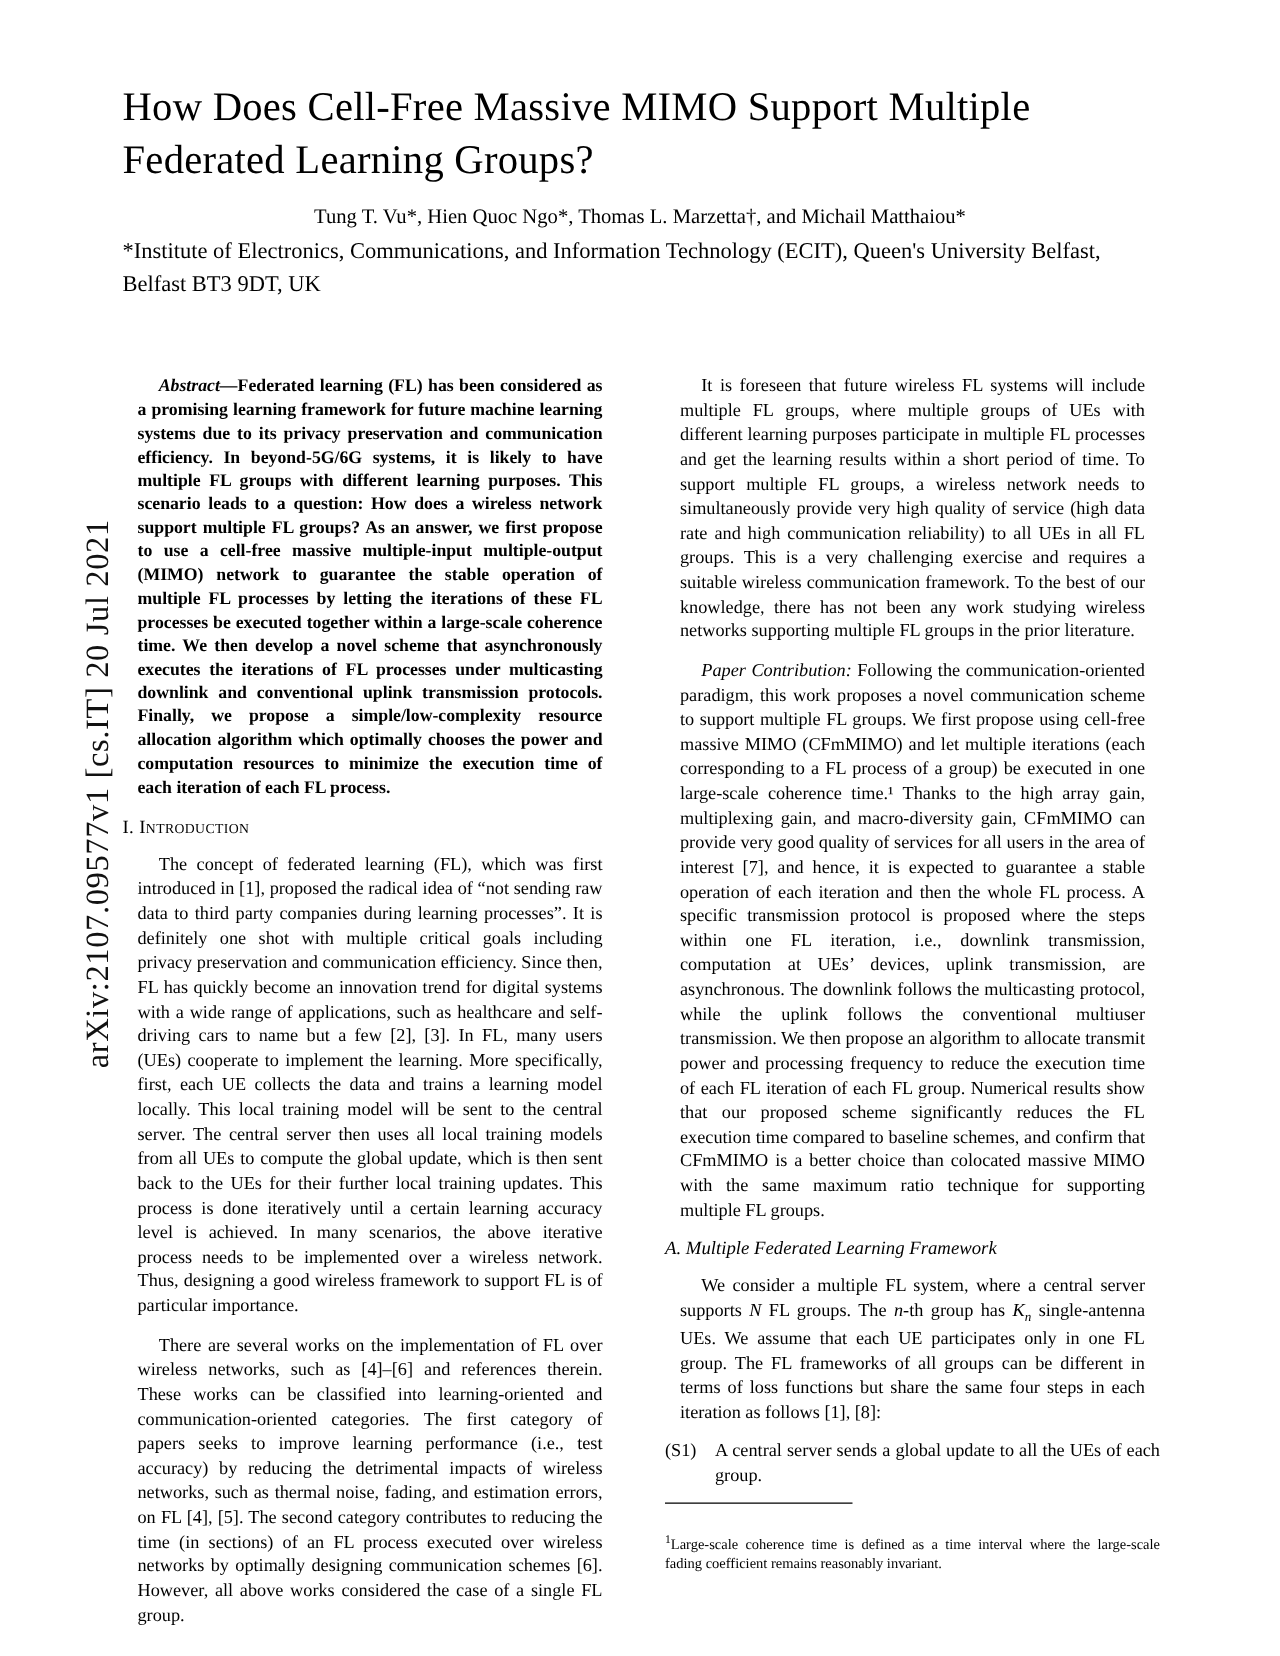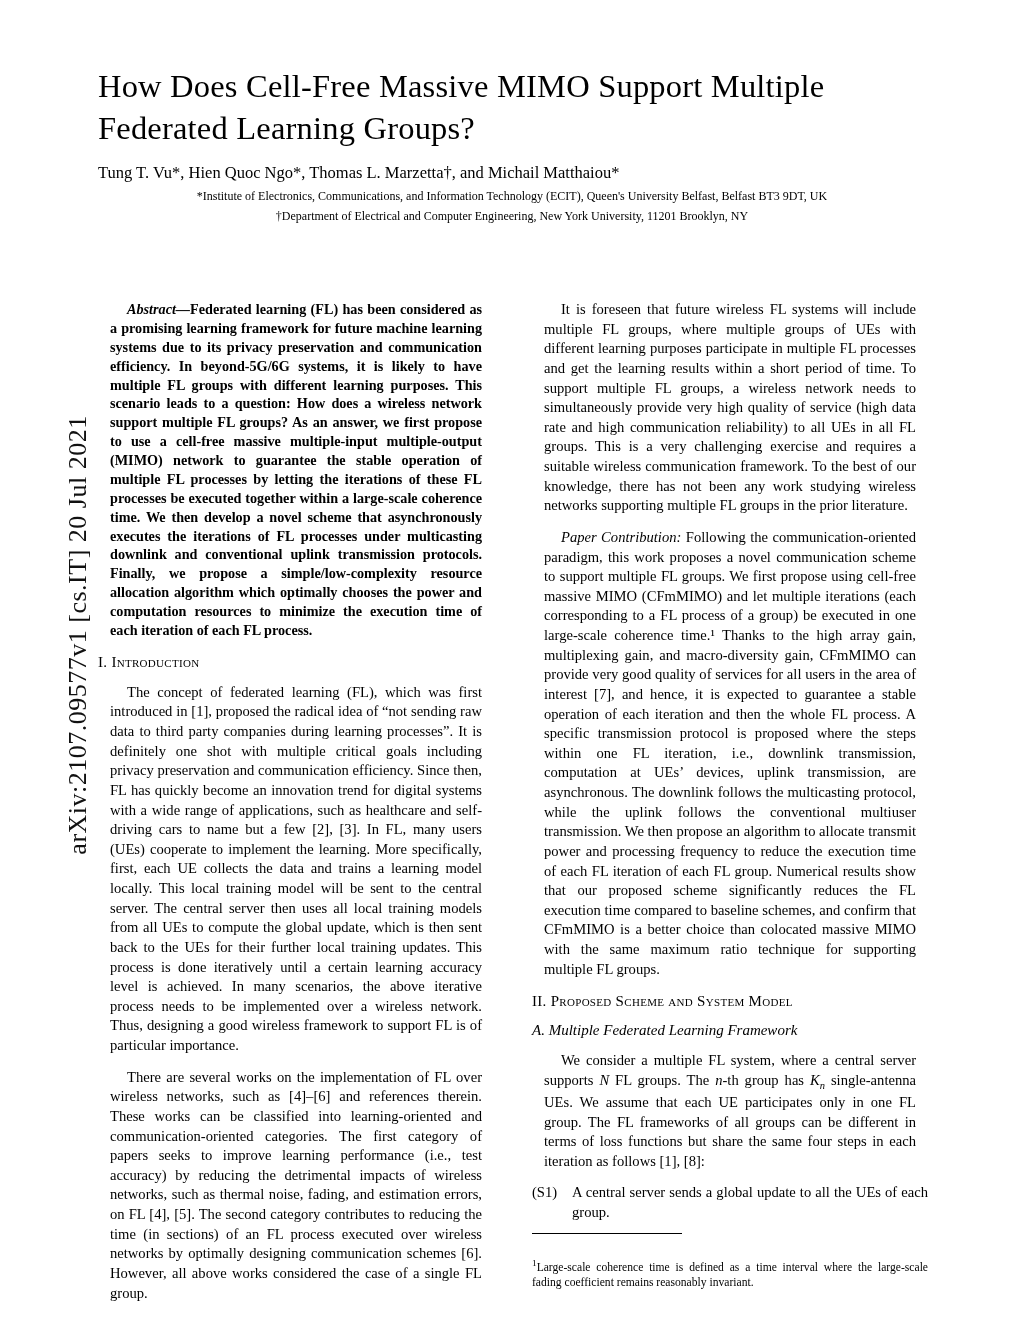--- a/index.html
+++ b/index.html
@@ -48,27 +48,28 @@
   }
   .title {
     font-size: 32.5px;
     line-height: 1.28;
     text-align: left;
     font-weight: normal;
     margin: 0 0 10px 0;
     letter-spacing: 0.2px;
   }
   .authors {
+    text-align: center;
     font-size: 16.5px;
     margin-top: 12px;
     line-height: 1.45;
   }
   .affil {
-    text-align: center;
-    font-size: 12px;
+    text-align: left;
+    font-size: 18px;
     line-height: 1.5;
     margin-top: 2px;
   }
   .email {
     text-align: center;
     font-size: 15px;
     line-height: 1.5;
     margin-top: 4px;
   }
   sup { font-size: 0.72em; vertical-align: super; }
@@ -156,40 +157,38 @@
 <body>
 
 <div class="page">
 
   <div class="arxiv-stamp">arXiv:2107.09577v1  [cs.IT]  20 Jul 2021</div>
 
   <div class="content">
     <h1 class="title">How Does Cell-Free Massive MIMO Support Multiple Federated Learning Groups?</h1>
     <div class="authors">Tung T. Vu*, Hien Quoc Ngo*, Thomas L. Marzetta†, and Michail Matthaiou*</div>
     <div class="affil">*Institute of Electronics, Communications, and Information Technology (ECIT), Queen's University Belfast, Belfast BT3 9DT, UK</div>
-    <div class="affil">†Department of Electrical and Computer Engineering, New York University, 11201 Brooklyn, NY</div>
   </div>
 
   <div class="cols">
 
     <div class="col col-left">
       <p class="abstract"><span class="lead">Abstract—</span><span>Federated learning (FL) has been considered as a promising learning framework for future machine learning systems due to its privacy preservation and communication efficiency. In beyond-5G/6G systems, it is likely to have multiple FL groups with different learning purposes. This scenario leads to a question: How does a wireless network support multiple FL groups? As an answer, we first propose to use a cell-free massive multiple-input multiple-output (MIMO) network to guarantee the stable operation of multiple FL processes by letting the iterations of these FL processes be executed together within a large-scale coherence time. We then develop a novel scheme that asynchronously executes the iterations of FL processes under multicasting downlink and conventional uplink transmission protocols. Finally, we propose a simple/low-complexity resource allocation algorithm which optimally chooses the power and computation resources to minimize the execution time of each iteration of each FL process.</span></p>
 
       <h2 class="section">I. Introduction</h2>
 
       <p class="indent">The concept of federated learning (FL), which was first introduced in [1], proposed the radical idea of “not sending raw data to third party companies during learning processes”. It is definitely one shot with multiple critical goals including privacy preservation and communication efficiency. Since then, FL has quickly become an innovation trend for digital systems with a wide range of applications, such as healthcare and self-driving cars to name but a few [2], [3]. In FL, many users (UEs) cooperate to implement the learning. More specifically, first, each UE collects the data and trains a learning model locally. This local training model will be sent to the central server. The central server then uses all local training models from all UEs to compute the global update, which is then sent back to the UEs for their further local training updates. This process is done iteratively until a certain learning accuracy level is achieved. In many scenarios, the above iterative process needs to be implemented over a wireless network. Thus, designing a good wireless framework to support FL is of particular importance.</p>
       <p class="indent">There are several works on the implementation of FL over wireless networks, such as [4]–[6] and references therein. These works can be classified into learning-oriented and communication-oriented categories. The first category of papers seeks to improve learning performance (i.e., test accuracy) by reducing the detrimental impacts of wireless networks, such as thermal noise, fading, and estimation errors, on FL [4], [5]. The second category contributes to reducing the time (in sections) of an FL process executed over wireless networks by optimally designing communication schemes [6]. However, all above works considered the case of a single FL group.</p>
     </div>
 
     <div class="col col-right">
       <p class="indent">It is foreseen that future wireless FL systems will include multiple FL groups, where multiple groups of UEs with different learning purposes participate in multiple FL processes and get the learning results within a short period of time. To support multiple FL groups, a wireless network needs to simultaneously provide very high quality of service (high data rate and high communication reliability) to all UEs in all FL groups. This is a very challenging exercise and requires a suitable wireless communication framework. To the best of our knowledge, there has not been any work studying wireless networks supporting multiple FL groups in the prior literature.</p>
 
       <p class="indent"><em>Paper Contribution:</em> <span>Following the communication-oriented paradigm, this work proposes a novel communication scheme to support multiple FL groups. We first propose using cell-free massive MIMO (CFmMIMO) and let multiple iterations (each corresponding to a FL process of a group) be executed in one large-scale coherence time.¹ Thanks to the high array gain, multiplexing gain, and macro-diversity gain, CFmMIMO can provide very good quality of services for all users in the area of interest [7], and hence, it is expected to guarantee a stable operation of each iteration and then the whole FL process. A specific transmission protocol is proposed where the steps within one FL iteration, i.e., downlink transmission, computation at UEs’ devices, uplink transmission, are asynchronous. The downlink follows the multicasting protocol, while the uplink follows the conventional multiuser transmission. We then propose an algorithm to allocate transmit power and processing frequency to reduce the execution time of each FL iteration of each FL group. Numerical results show that our proposed scheme significantly reduces the FL execution time compared to baseline schemes, and confirm that CFmMIMO is a better choice than colocated massive MIMO with the same maximum ratio technique for supporting multiple FL groups.</span></p>
 
-      <h2 class="section">II. Proposed Scheme and System Model</h2>
 
       <h3 class="subsection">A. Multiple Federated Learning Framework</h3>
 
       <p class="indent">We consider a multiple FL system, where a central server supports <span class="math">N</span> FL groups. The <span class="math">n</span>-th group has <span class="math">K<span class="sub">n</span></span> single-antenna UEs. We assume that each UE participates only in one FL group. The FL frameworks of all groups can be different in terms of loss functions but share the same four steps in each iteration as follows [1], [8]:</p>
 
       <div class="steplist">
         <div class="step">
           <span class="lbl">(S1)</span>
           <span class="txt">A central server sends a global update to all the UEs of each group.</span>
         </div>

